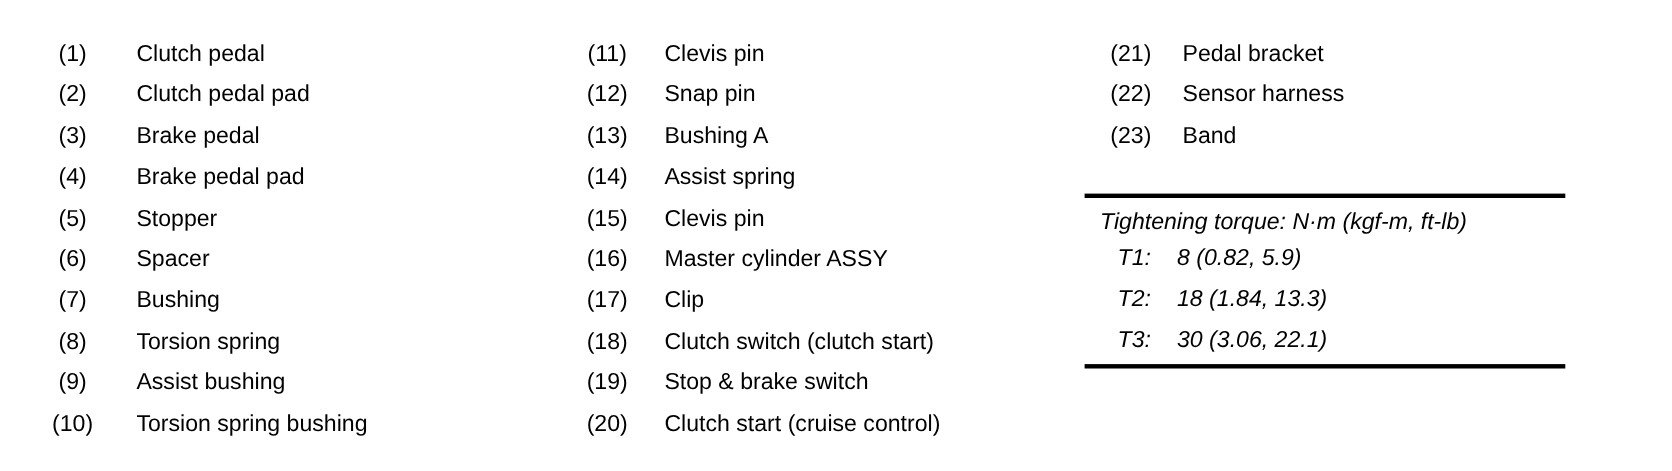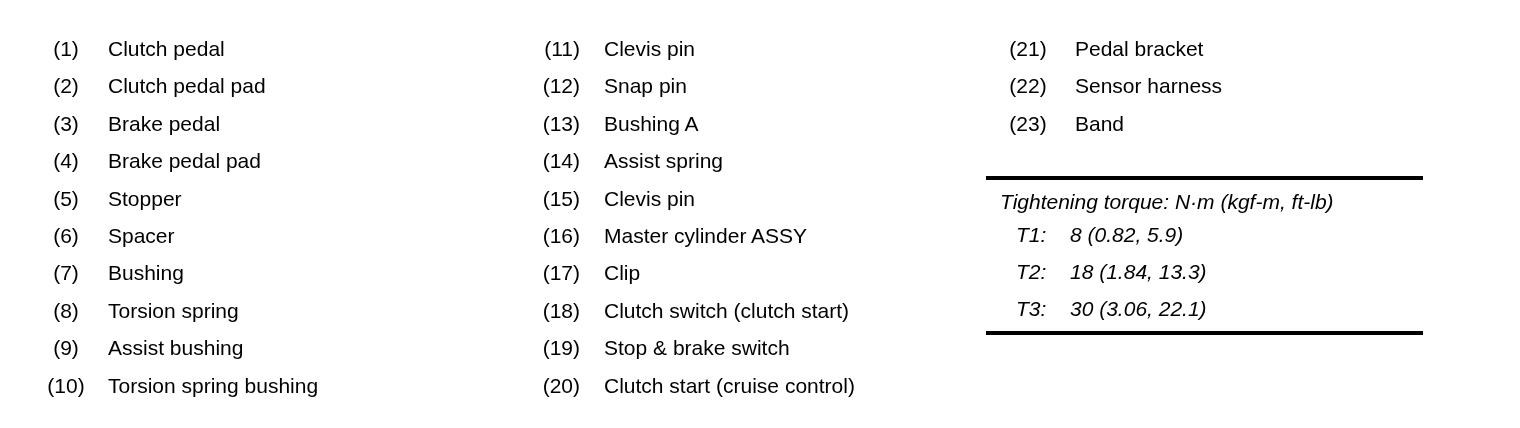--- a/index.html
+++ b/index.html
@@ -28,23 +28,23 @@
     font-size: 21px;
     white-space: nowrap;
   }
   .part-num {
     display: inline-block;
     text-align: center;
     flex: 0 0 auto;
   }
   .col-1 { left: 40px; }
   .col-1 .part-num { width: 52px; }
-  .col-1 .part-label { margin-left: 16px; }
+  .col-1 .part-label { margin-left: 32px; }
   .col-2 { left: 524px; }
-  .col-2 .part-num { width: 56px; text-align: right; }
+  .col-2 .part-num { width: 56px; }
   .col-2 .part-label { margin-left: 24px; }
   .col-3 { left: 1000px; }
   .col-3 .part-num { width: 56px; }
   .col-3 .part-label { margin-left: 19px; }
 
   .torque-box {
     position: absolute;
     left: 986px;
     top: 176px;
     width: 437px;

